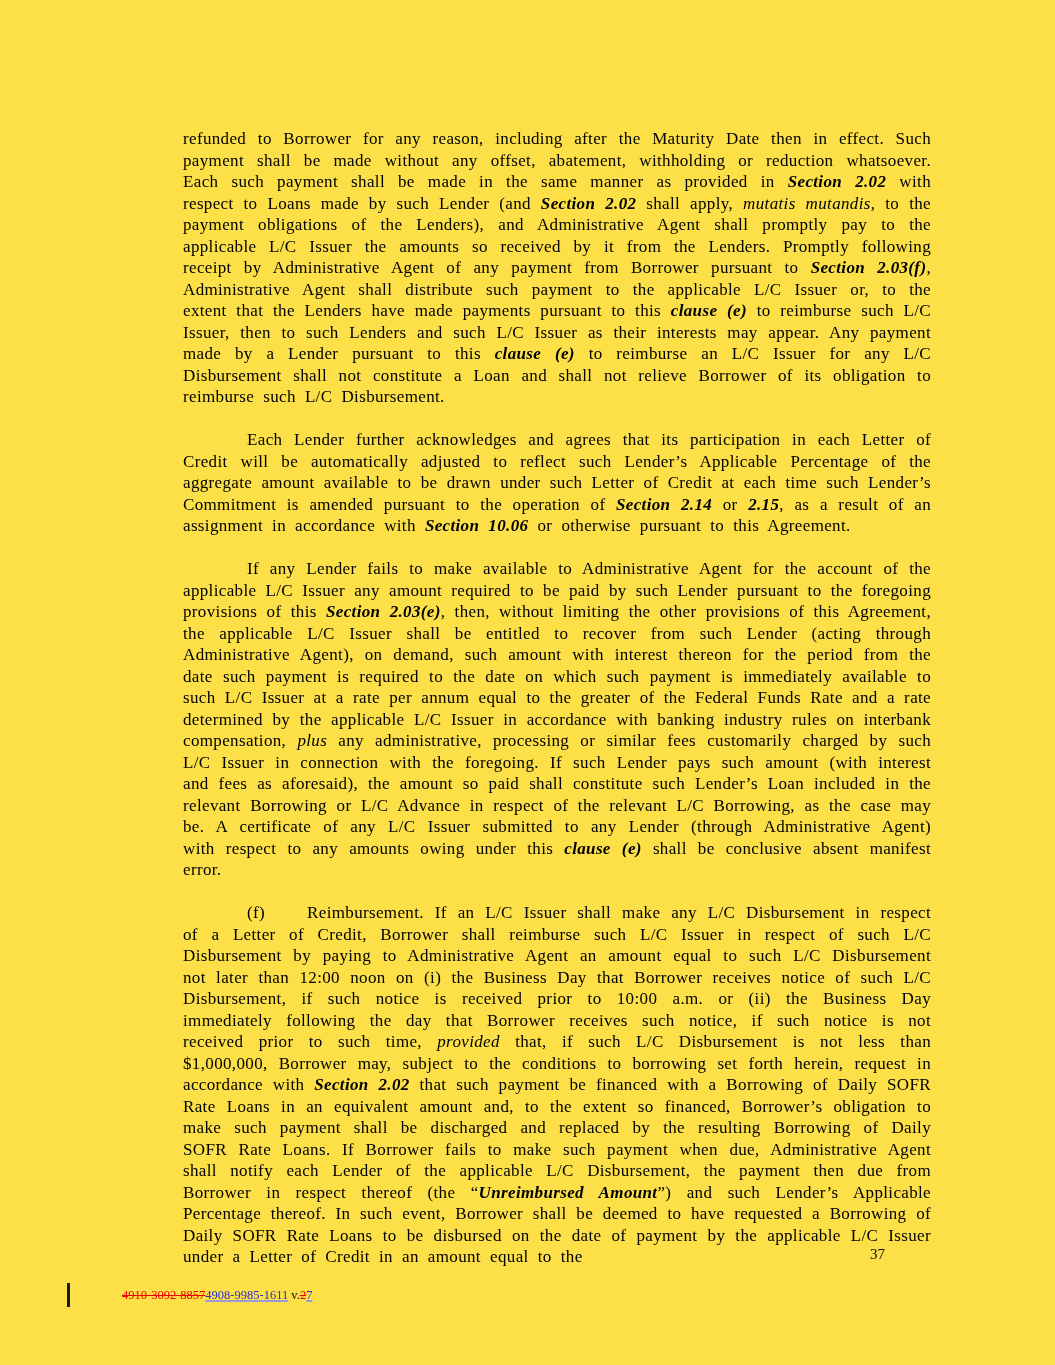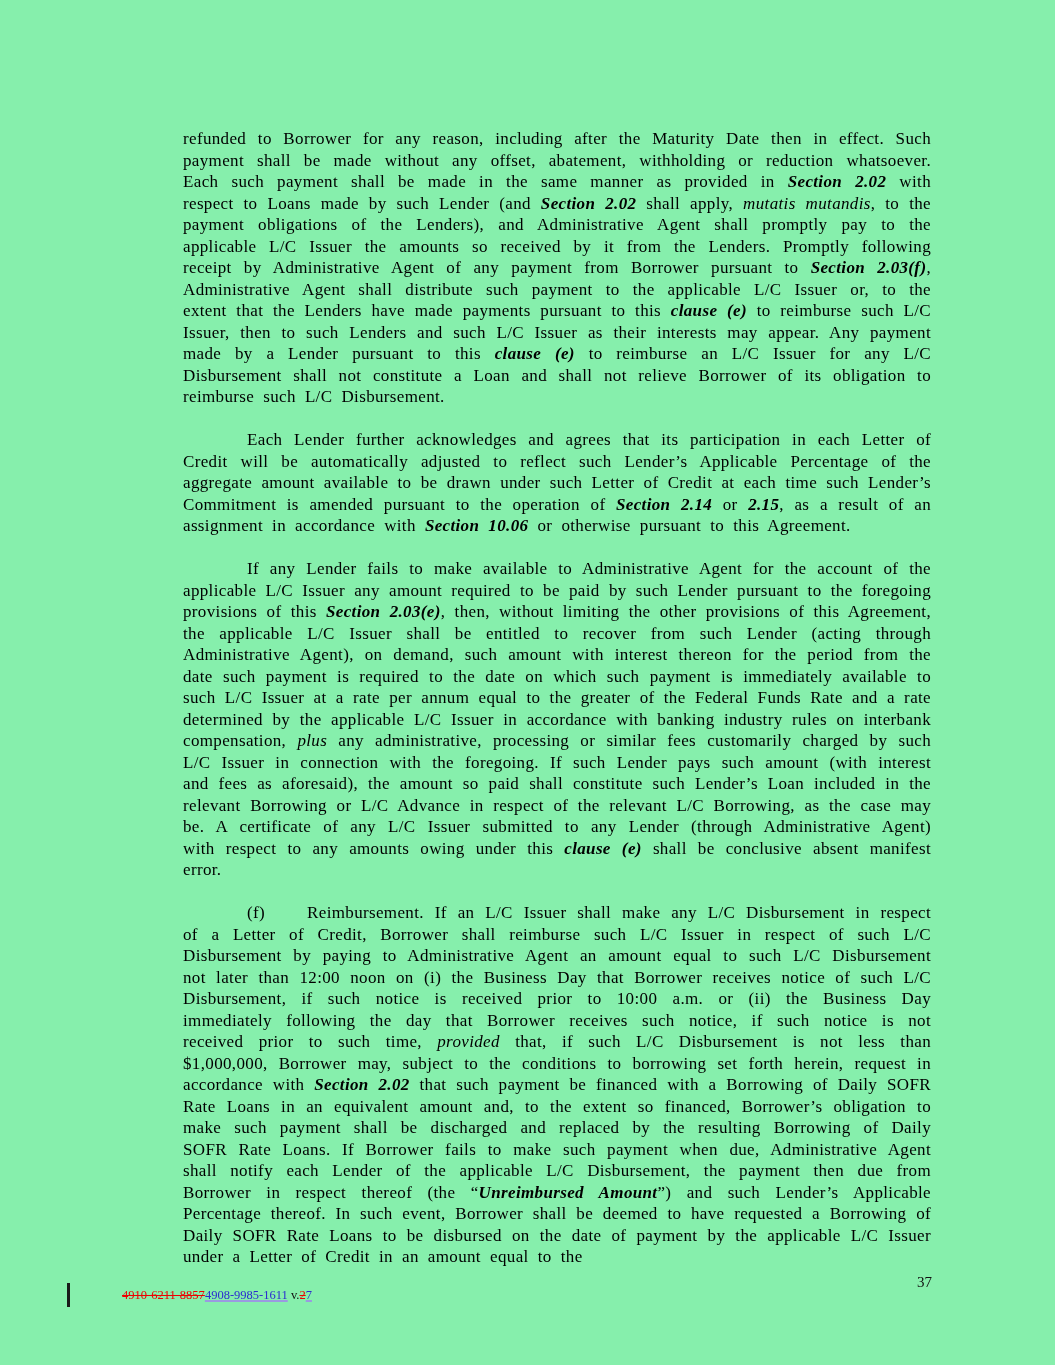--- a/index.html
+++ b/index.html
@@ -4,21 +4,21 @@
 <style>
   html, body {
     margin: 0;
     padding: 0;
     background: #ffffff;
   }
   .page {
     position: relative;
     width: 1055px;
     height: 1365px;
-    background: #86efac;
+    background: #fde047;
     overflow: hidden;
     font-family: "Liberation Serif", "DejaVu Serif", serif;
     color: #010101;
   }
   .body-text {
     position: absolute;
     left: 183px;
     top: 128px;
     width: 748px;
     font-size: 17px;
@@ -65,38 +65,37 @@
     text-decoration: underline;
     text-decoration-color: #9a9ae0;
     text-decoration-thickness: 1.5px;
   }
   .footer-id .ver {
     color: #111111;
   }
   .page-number {
     position: absolute;
     left: 870px;
-    top: 1274px;
+    top: 1246px;
     width: 62px;
-    text-align: right;
     font-size: 15px;
     color: #111111;
   }
 </style>
 </head>
 <body>
 
 <div class="page">
 
   <div class="body-text" id="doc-body">
       <p class="para"><span class="run-n">refunded to Borrower for any reason, including after the Maturity Date then in effect. Such payment shall be made without any offset, abatement, withholding or reduction whatsoever. Each such payment shall be made in the same manner as provided in </span><span class="run-bi">Section 2.02</span><span class="run-n"> with respect to Loans made by such Lender (and </span><span class="run-bi">Section 2.02</span><span class="run-n"> shall apply, </span><span class="run-i">mutatis mutandis</span><span class="run-n">, to the payment obligations of the Lenders), and Administrative Agent shall promptly pay to the applicable L/C Issuer the amounts so received by it from the Lenders. Promptly following receipt by Administrative Agent of any payment from Borrower pursuant to </span><span class="run-bi">Section 2.03(f)</span><span class="run-n">, Administrative Agent shall distribute such payment to the applicable L/C Issuer or, to the extent that the Lenders have made payments pursuant to this </span><span class="run-bi">clause (e)</span><span class="run-n"> to reimburse such L/C Issuer, then to such Lenders and such L/C Issuer as their interests may appear. Any payment made by a Lender pursuant to this </span><span class="run-bi">clause (e)</span><span class="run-n"> to reimburse an L/C Issuer for any L/C Disbursement shall not constitute a Loan and shall not relieve Borrower of its obligation to reimburse such L/C Disbursement.</span></p>
       <p class="para indent"><span class="run-n">Each Lender further acknowledges and agrees that its participation in each Letter of Credit will be automatically adjusted to reflect such Lender’s Applicable Percentage of the aggregate amount available to be drawn under such Letter of Credit at each time such Lender’s Commitment is amended pursuant to the operation of </span><span class="run-bi">Section 2.14</span><span class="run-n"> or </span><span class="run-bi">2.15</span><span class="run-n">, as a result of an assignment in accordance with </span><span class="run-bi">Section 10.06</span><span class="run-n"> or otherwise pursuant to this Agreement.</span></p>
       <p class="para indent"><span class="run-n">If any Lender fails to make available to Administrative Agent for the account of the applicable L/C Issuer any amount required to be paid by such Lender pursuant to the foregoing provisions of this </span><span class="run-bi">Section 2.03(e)</span><span class="run-n">, then, without limiting the other provisions of this Agreement, the applicable L/C Issuer shall be entitled to recover from such Lender (acting through Administrative Agent), on demand, such amount with interest thereon for the period from the date such payment is required to the date on which such payment is immediately available to such L/C Issuer at a rate per annum equal to the greater of the Federal Funds Rate and a rate determined by the applicable L/C Issuer in accordance with banking industry rules on interbank compensation, </span><span class="run-i">plus</span><span class="run-n"> any administrative, processing or similar fees customarily charged by such L/C Issuer in connection with the foregoing. If such Lender pays such amount (with interest and fees as aforesaid), the amount so paid shall constitute such Lender’s Loan included in the relevant Borrowing or L/C Advance in respect of the relevant L/C Borrowing, as the case may be. A certificate of any L/C Issuer submitted to any Lender (through Administrative Agent) with respect to any amounts owing under this </span><span class="run-bi">clause (e)</span><span class="run-n"> shall be conclusive absent manifest error.</span></p>
       <p class="para indent"><span class="run-n">(f)</span><span class="run-tab"></span><span class="run-b">Reimbursement</span><span class="run-n">. If an L/C Issuer shall make any L/C Disbursement in respect of a Letter of Credit, Borrower shall reimburse such L/C Issuer in respect of such L/C Disbursement by paying to Administrative Agent an amount equal to such L/C Disbursement not later than 12:00 noon on (i) the Business Day that Borrower receives notice of such L/C Disbursement, if such notice is received prior to 10:00 a.m. or (ii) the Business Day immediately following the day that Borrower receives such notice, if such notice is not received prior to such time, </span><span class="run-i">provided</span><span class="run-n"> that, if such L/C Disbursement is not less than $1,000,000, Borrower may, subject to the conditions to borrowing set forth herein, request in accordance with </span><span class="run-bi">Section 2.02</span><span class="run-n"> that such payment be financed with a Borrowing of Daily SOFR Rate Loans in an equivalent amount and, to the extent so financed, Borrower’s obligation to make such payment shall be discharged and replaced by the resulting Borrowing of Daily SOFR Rate Loans. If Borrower fails to make such payment when due, Administrative Agent shall notify each Lender of the applicable L/C Disbursement, the payment then due from Borrower in respect thereof (the “</span><span class="run-bi">Unreimbursed Amount</span><span class="run-n">”) and such Lender’s Applicable Percentage thereof. In such event, Borrower shall be deemed to have requested a Borrowing of Daily SOFR Rate Loans to be disbursed on the date of payment by the applicable L/C Issuer under a Letter of Credit in an amount equal to the</span></p>
     </div>
 
   <div class="change-bar"></div>
 
-  <div class="footer-id"><span class="del">4910-6211-8857</span><span class="ins">4908-9985-1611</span><span class="ver"> v.</span><span class="del">2</span><span class="ins">7</span></div>
+  <div class="footer-id"><span class="del">4910-3092-8857</span><span class="ins">4908-9985-1611</span><span class="ver"> v.</span><span class="del">2</span><span class="ins">7</span></div>
 
   <div class="page-number">37</div>
 
 </div>
 
 </body></html>

